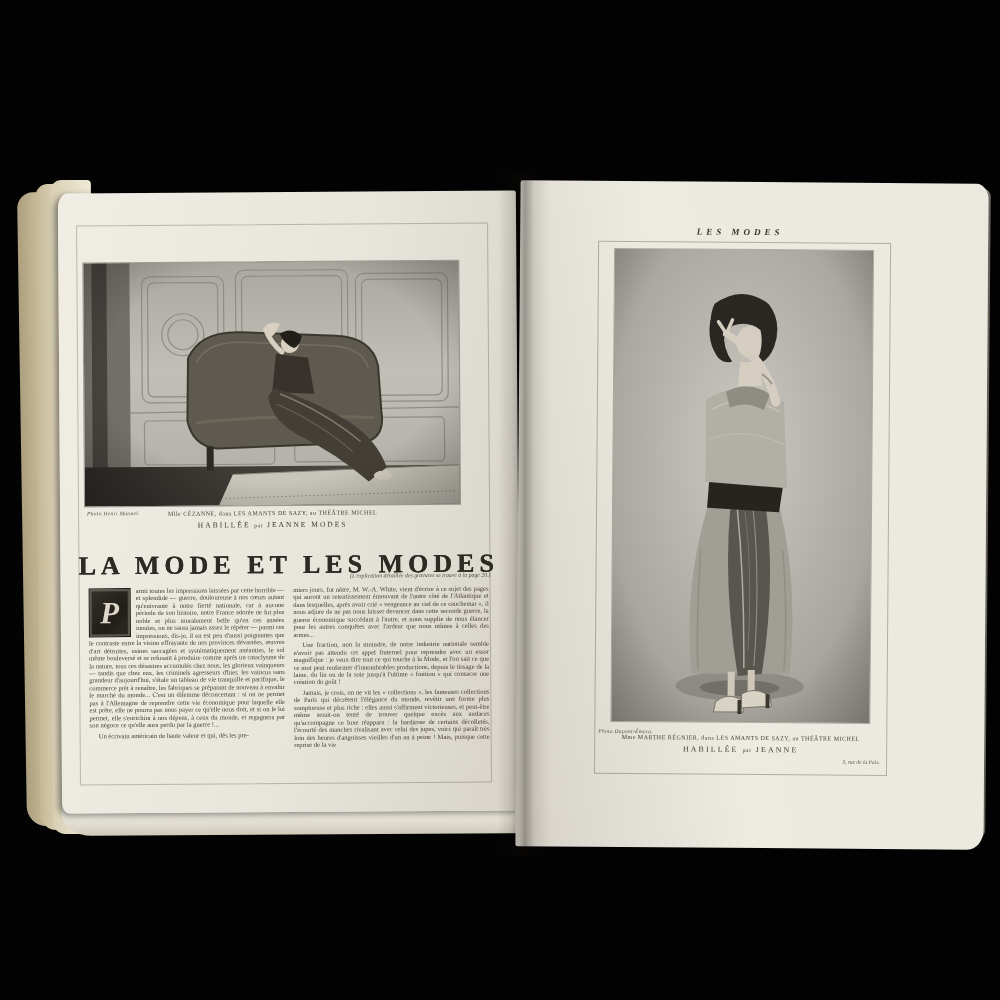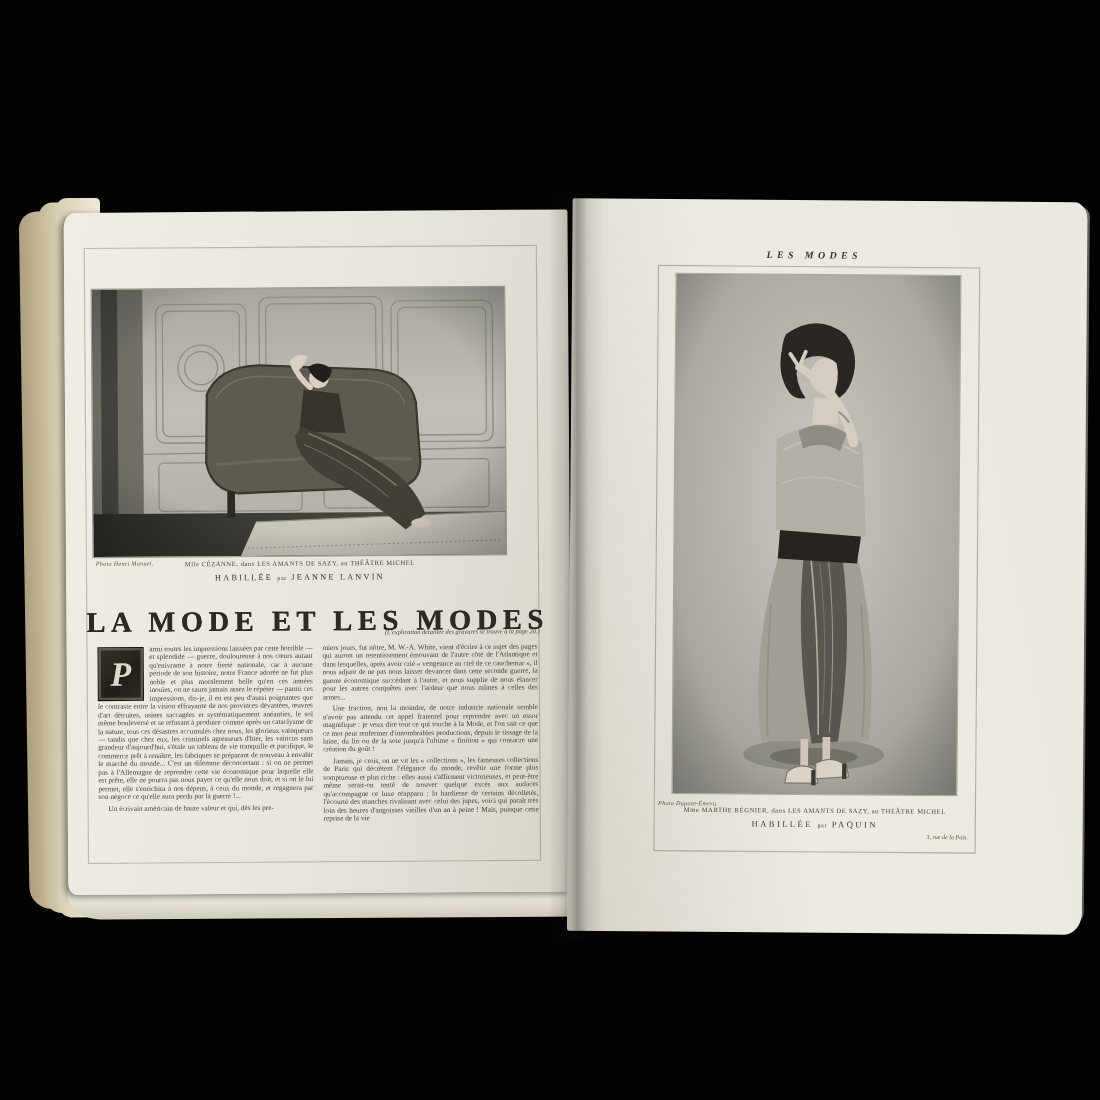--- a/index.html
+++ b/index.html
@@ -158,21 +158,21 @@
           <ellipse cx="298" cy="214" rx="9" ry="4.5" fill="#d6d0c1"></ellipse>
           <rect x="0" y="0" width="375" height="243" fill="url(#vig)"></rect>
         </svg>
       </figure>
 
       <div class="lp-credit">Photo Henri Manuel.</div>
       <div class="lp-cap1">Mlle CÉZANNE, dans LES AMANTS DE SAZY, au THÉÂTRE MICHEL</div>
       <div class="lp-cap2">
         <span>HABILLÉE</span>
         <span class="par-small">par</span>
-        <span>JEANNE LANVIN</span>
+        <span>JEANNE MODES</span>
       </div>
 
       <h1 class="lp-title">LA MODE ET LES MODES</h1>
       <div class="lp-sub">(L'explication détaillée des gravures se trouve à la page 20.)</div>
 
       <div class="lp-cols">
         <div class="col">
           <p class="para">
             <span class="dropcap">P</span><span>armi toutes les impressions laissées par cette horrible — et splendide — guerre, douloureuse à nos cœurs autant qu'enivrante à notre fierté nationale, car à aucune période de son histoire, notre France adorée ne fut plus noble et plus moralement belle qu'en ces années inouïes, on ne saura jamais assez le répéter — parmi ces impressions, dis-je, il en est peu d'aussi poignantes que le contraste entre la vision effrayante de nos provinces dévastées, œuvres d'art détruites, usines saccagées et systématiquement anéanties, le sol même bouleversé et se refusant à produire comme après un cataclysme de la nature, tous ces désastres accumulés chez nous, les glorieux vainqueurs — tandis que chez eux, les criminels agresseurs d'hier, les vaincus sans grandeur d'aujourd'hui, s'étale un tableau de vie tranquille et pacifique, le commerce prêt à renaître, les fabriques se préparant de nouveau à envahir le marché du monde... C'est un dilemme déconcertant : si on ne permet pas à l'Allemagne de reprendre cette vie économique pour laquelle elle est prête, elle ne pourra pas nous payer ce qu'elle nous doit, et si on le lui permet, elle s'enrichira à nos dépens, à ceux du monde, et regagnera par son négoce ce qu'elle aura perdu par la guerre !...</span>
           </p>
@@ -243,20 +243,20 @@
           <rect x="154" y="444" width="4" height="14" fill="#3c3933"></rect>
           <rect x="0" y="0" width="258" height="472" fill="url(#rvig)"></rect>
         </svg>
       </figure>
 
       <div class="rp-credit">Photo Dupont-Émera.</div>
       <div class="rp-cap1">Mme MARTHE RÉGNIER, dans LES AMANTS DE SAZY, au THÉÂTRE MICHEL</div>
       <div class="rp-cap2">
         <span>HABILLÉE</span>
         <span class="par-small">par</span>
-        <span>PAQUIN</span>
+        <span>JEANNE</span>
       </div>
       <div class="rp-addr">3, rue de la Paix.</div>
     </div>
 
     <div class="gutter"></div>
   </div>
 </div>
 
 </body></html>

